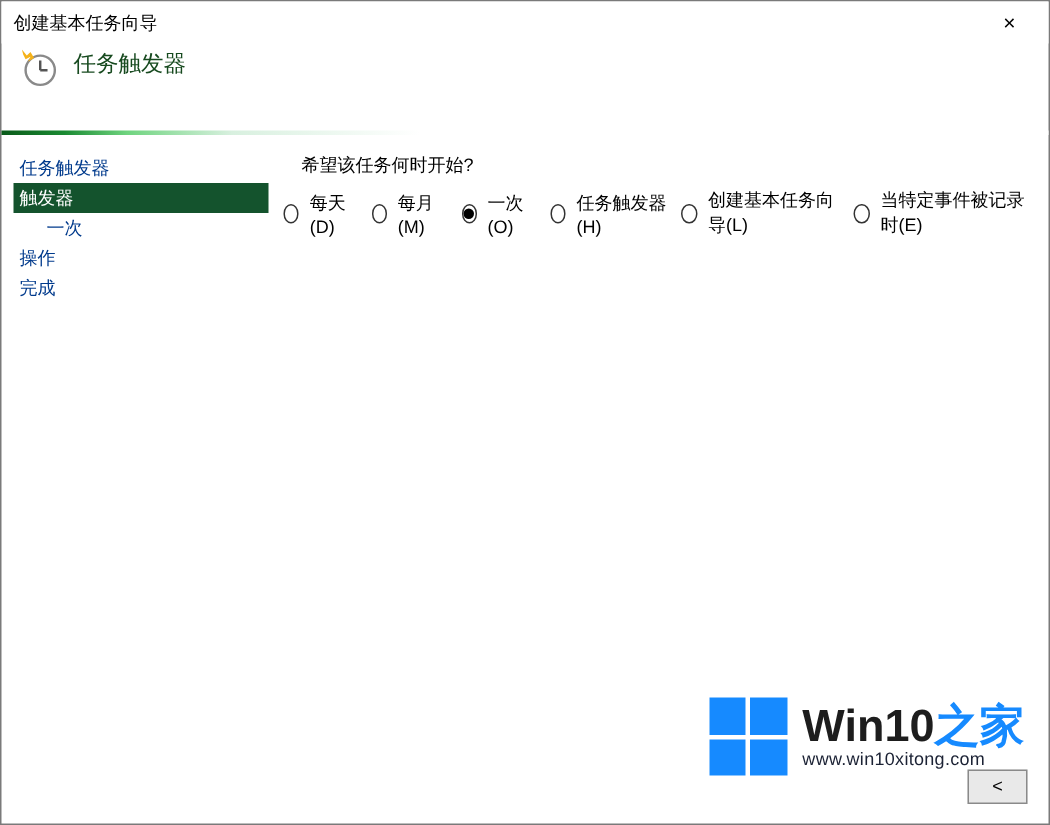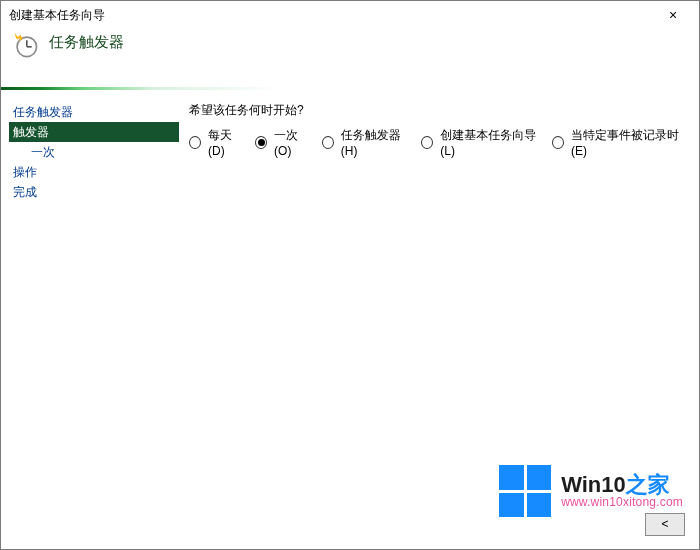--- a/index.html
+++ b/index.html
@@ -84,21 +84,21 @@
   .side-item.sub { padding-left: 22px; }
   .side-item.selected {
     background: #14532d;
     color: #fff;
   }
   .content {
     flex: 1;
     padding: 0 14px 0 10px;
   }
   .prompt {
-    margin: 0 0 10px 0;
+    margin: 0 0 10px 12px;
     font-size: 12px;
   }
   .radio-list {
     display: flex;
     flex-direction: row;
     gap: 10px;
     padding-top: 4px;
   }
   .radio-item {
     display: flex;
@@ -150,23 +150,23 @@
   }
   .wm-logo {
     width: 52px; height: 52px;
     display: grid;
     grid-template-columns: 1fr 1fr;
     grid-template-rows: 1fr 1fr;
     gap: 3px;
   }
   .wm-logo div { background: #0a84ff; }
   .wm-text { display: flex; flex-direction: column; line-height: 1.05; }
-  .wm-title { font-size: 22px; font-weight: 700; color: #111; }
+  .wm-title { font-size: 30px; font-weight: 700; color: #111; }
   .wm-title .zhi { color: #0a84ff; }
-  .wm-url { font-size: 12px; color: #ec4899; letter-spacing: 0.2px; }
+  .wm-url { font-size: 12px; color: #0f172a; letter-spacing: 0.2px; }
 </style>
 </head>
 <body>
 
 <div class="window">
 
   <div class="titlebar">
     <span class="title">创建基本任务向导</span>
     <span class="close-btn">×</span>
   </div>
@@ -192,20 +192,24 @@
         <div class="side-item sub">一次</div>
         <div class="side-item">操作</div>
         <div class="side-item">完成</div>
       </div>
     <div class="content">
       <div class="prompt">希望该任务何时开始?</div>
       <div class="radio-list" id="radio-list">
           <label class="radio-item">
             <span class="radio"></span>
             <span class="radio-label">每天(D)</span>
+          </label>
+          <label class="radio-item">
+            <span class="radio"></span>
+            <span class="radio-label">每月(M)</span>
           </label>
           <label class="radio-item">
             <span class="radio checked"></span>
             <span class="radio-label">一次(O)</span>
           </label>
           <label class="radio-item">
             <span class="radio"></span>
             <span class="radio-label">任务触发器(H)</span>
           </label>
           <label class="radio-item">

